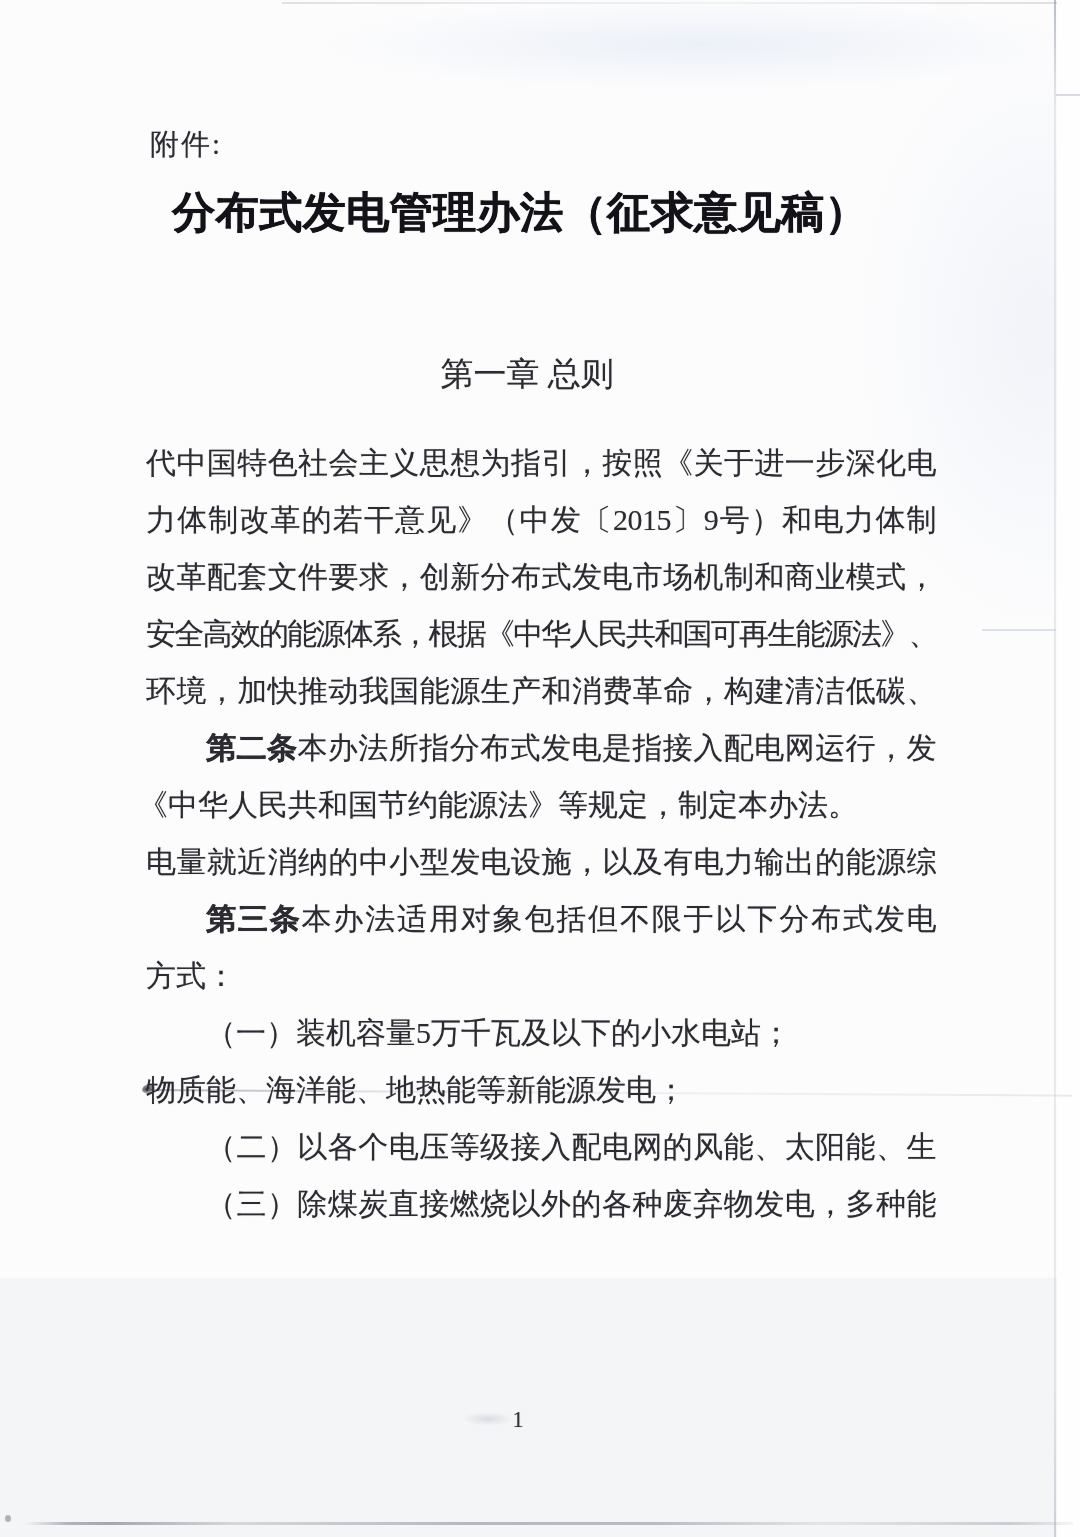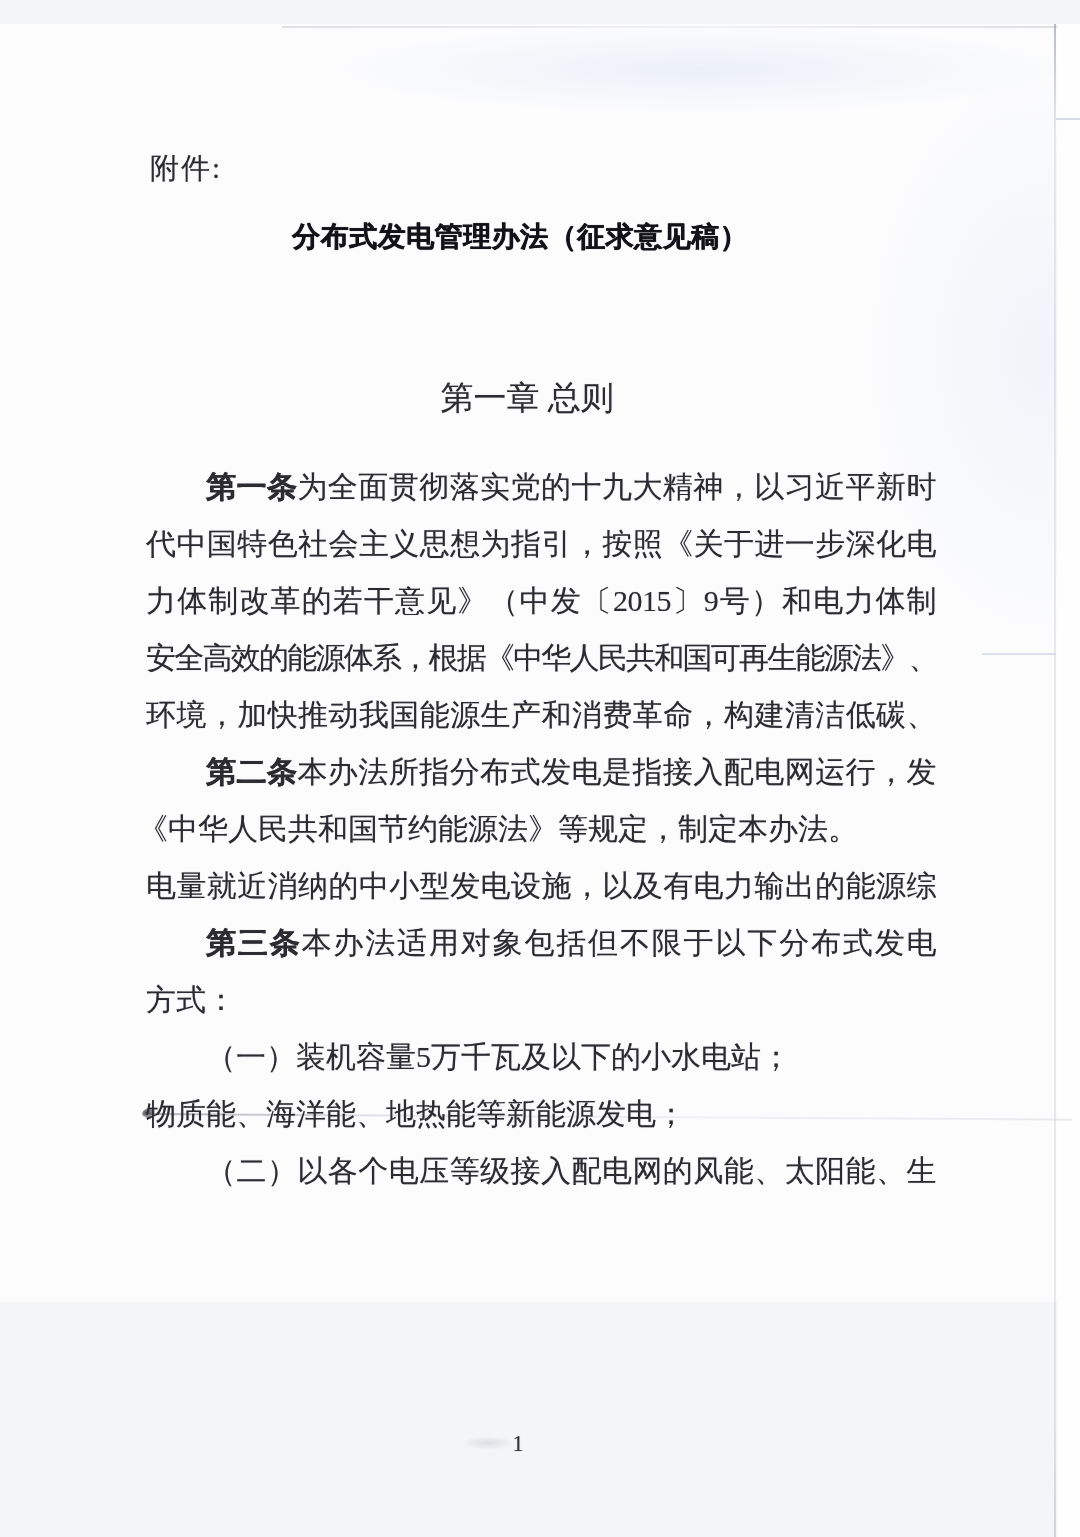--- a/index.html
+++ b/index.html
@@ -11,21 +11,20 @@
   }
   .page{
     position:relative;width:1080px;height:1278px;
     background:
       radial-gradient(ellipse 500px 60px at 700px 45px, rgba(222,230,243,.55), rgba(222,230,243,0) 75%),
       radial-gradient(ellipse 260px 420px at 1040px 330px, rgba(230,235,245,.5), rgba(230,235,245,0) 70%),
       radial-gradient(ellipse 420px 170px at 660px 1480px, rgba(221,229,243,.5), rgba(221,229,243,0) 72%),
       radial-gradient(ellipse 200px 40px at 500px 1420px, rgba(226,231,240,.5), rgba(226,231,240,0) 75%),
       #fcfcfd;
     color:#2c2b31;
-    margin-top:24px;
   }
   
   .a{position:absolute;pointer-events:none;}
   .top-edge-line{left:282px;top:2px;width:798px;height:2px;
     background:linear-gradient(90deg,rgba(148,154,166,.28),rgba(148,154,166,.10) 55%,rgba(148,154,166,.30));}
   .right-strip{left:1057px;top:0;width:23px;height:1537px;background:#fefefe;}
   .right-edge-line{left:1054px;top:0;width:2px;height:1537px;
     background:linear-gradient(180deg,rgba(130,138,152,.55),rgba(172,178,190,.25) 7%,rgba(178,184,196,.28) 90%,rgba(150,156,168,.42));}
   .tr-corner-line{left:1056px;top:94px;width:24px;height:2px;background:rgba(172,178,192,.45);}
   .mid-right-line{left:982px;top:629px;width:74px;height:2px;background:rgba(188,198,224,.5);}
@@ -45,21 +44,21 @@
     background:radial-gradient(rgba(170,176,188,.35),rgba(170,176,188,0) 70%);}
   
   .attachment{
     position:absolute;left:150px;top:127px;
     font-size:29px;line-height:34px;letter-spacing:2px;
     text-shadow:0 0 1px rgba(44,43,49,.35);
   }
   .title{
     position:absolute;left:520px;top:190px;transform:translateX(-50%);
     margin:0;white-space:nowrap;
-    font-size:28px;line-height:46px;font-weight:700;letter-spacing:.5px;
+    font-size:43px;line-height:46px;font-weight:700;letter-spacing:.5px;
     color:#131218;
     text-shadow:0.6px 0 0 #131218, 0 0 1px rgba(19,18,24,.6);
   }
   .chapter{
     position:absolute;left:527px;top:355px;transform:translateX(-50%);
     margin:0;white-space:nowrap;
     font-size:33px;line-height:38px;font-weight:500;
     text-shadow:0 0 1px rgba(44,43,49,.4);
   }
   .body-block{
@@ -96,30 +95,31 @@
   <div class="a bottom-dot"></div>
   <div class="a pagenum-smudge"></div>
 
   <div class="attachment">附件:</div>
 
   <h1 class="title">分布式发电管理办法（征求意见稿）</h1>
 
   <h2 class="chapter">第一章 总则</h2>
 
   <div class="body-block">
-      <div class="line indent fill"><span class="b">第一条</span>为全面贯彻落实党的十九大精神，以习近平新时</div>
       <div class="line fill">代中国特色社会主义思想为指引，按照《关于进一步深化电</div>
       <div class="line fill">力体制改革的若干意见》（中发〔2015〕9号）和电力体制</div>
+      <div class="line fill">改革配套文件要求，创新分布式发电市场机制和商业模式，</div>
       <div class="line fill tight">安全高效的能源体系，根据《中华人民共和国可再生能源法》、</div>
       <div class="line fill">环境，加快推动我国能源生产和消费革命，构建清洁低碳、</div>
       <div class="line indent fill"><span class="b">第二条</span>本办法所指分布式发电是指接入配电网运行，发</div>
       <div class="line hang">《中华人民共和国节约能源法》等规定，制定本办法。</div>
       <div class="line fill">电量就近消纳的中小型发电设施，以及有电力输出的能源综</div>
       <div class="line indent fill"><span class="b">第三条</span>本办法适用对象包括但不限于以下分布式发电</div>
       <div class="line">方式：</div>
       <div class="line indent">（一）装机容量5万千瓦及以下的小水电站；</div>
       <div class="line">物质能、海洋能、地热能等新能源发电；</div>
       <div class="line indent fill">（二）以各个电压等级接入配电网的风能、太阳能、生</div>
+      <div class="line indent fill">（三）除煤炭直接燃烧以外的各种废弃物发电，多种能</div>
     </div>
 
   <div class="page-number">1</div>
 
 </div>
 
 </body></html>

